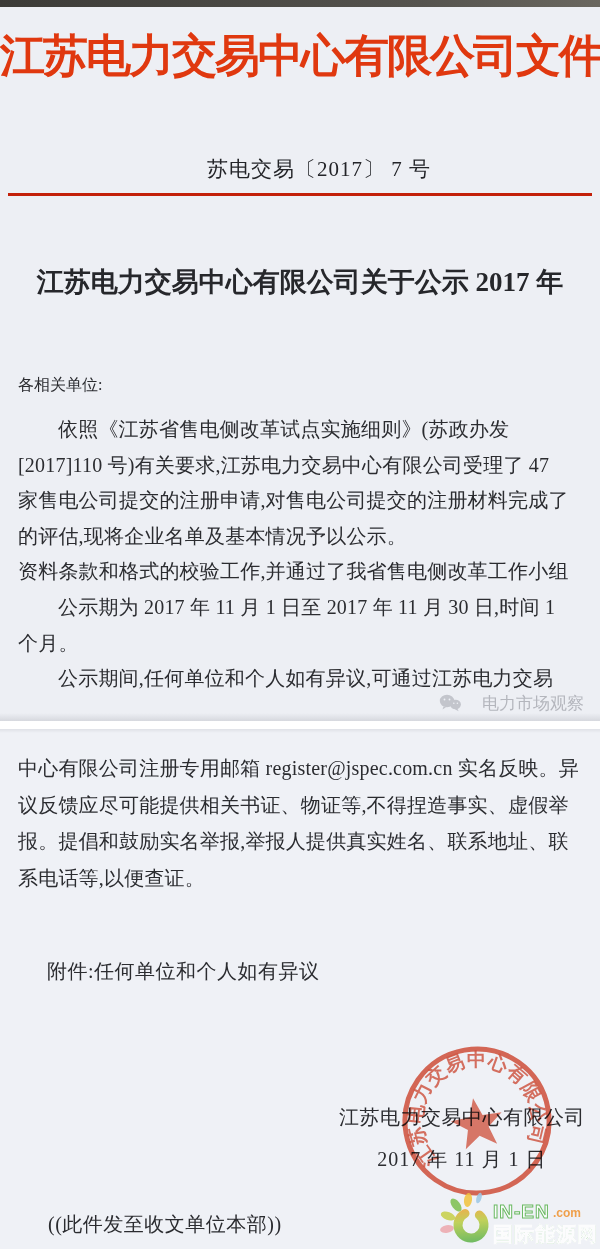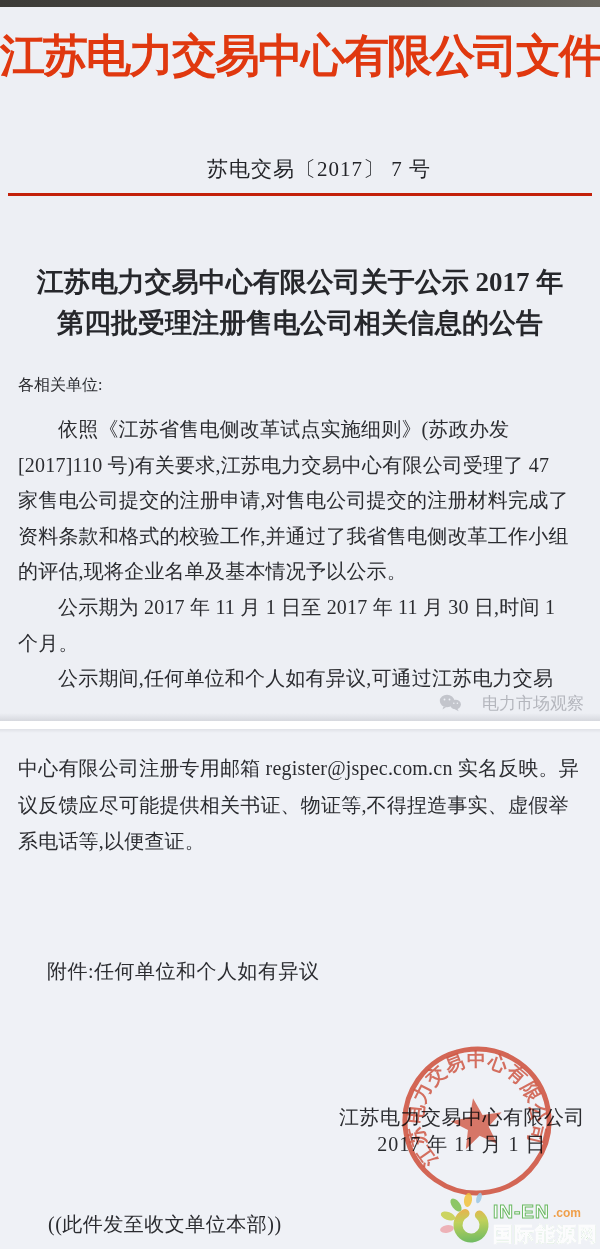--- a/index.html
+++ b/index.html
@@ -37,21 +37,21 @@
   .body-p2{top:750px;line-height:36.5px;}
 
   .watermark{
     top:692px;right:16px;height:22px;display:flex;align-items:center;gap:20px;
     color:#b4b6bd;font-size:17px;font-family:"Liberation Sans","DejaVu Sans",sans-serif;
   }
   .attachment{top:958px;left:47px;font-size:20px;letter-spacing:0.5px;}
 
   .sign-block{top:1104px;right:12px;width:252px;text-align:center;}
   .sign-org{font-size:20px;letter-spacing:0.5px;white-space:nowrap;}
-  .sign-date{font-size:20px;letter-spacing:1px;}
+  .sign-date{font-size:20px;margin-top:15px;letter-spacing:1px;}
 
   .seal{
     top:1041px;left:397px;width:160px;height:160px;
     transform:rotate(-10deg);mix-blend-mode:multiply;opacity:0.88;
   }
   .footer-note{top:1211px;left:48px;font-size:20px;letter-spacing:0.5px;color:#2b2c30;}
   .inen-logo{top:1191px;right:3px;width:160px;height:58px;}
 </style>
 </head>
 <body>
@@ -59,30 +59,29 @@
 <div id="page">
 
   <div class="abs top-scan-bar"></div>
 
   <div class="abs org-title">江苏电力交易中心有限公司文件</div>
   <div class="abs doc-number">苏电交易〔2017〕  7  号</div>
   <div class="abs red-rule"></div>
 
   <div class="abs doc-title">
     <div>江苏电力交易中心有限公司关于公示 2017 年</div>
-    <div>第四批受理注册售电公司相关信息的公告</div>
   </div>
 
   <div class="abs salutation">各相关单位:</div>
   <div class="abs bodyblock body-p1">
     <div class="line indent">依照《江苏省售电侧改革试点实施细则》(苏政办发</div>
     <div class="line">[2017]110 号)有关要求,江苏电力交易中心有限公司受理了 47</div>
     <div class="line">家售电公司提交的注册申请,对售电公司提交的注册材料完成了</div>
+    <div class="line">的评估,现将企业名单及基本情况予以公示。</div>
     <div class="line">资料条款和格式的校验工作,并通过了我省售电侧改革工作小组</div>
-    <div class="line">的评估,现将企业名单及基本情况予以公示。</div>
     <div class="line indent">公示期为 2017 年 11 月 1 日至 2017 年 11 月 30 日,时间 1</div>
     <div class="line">个月。</div>
     <div class="line indent">公示期间,任何单位和个人如有异议,可通过江苏电力交易</div>
   </div>
 
   <div class="abs watermark">
     <span style="display:inline-flex;">
       <svg width="24" height="20" viewBox="0 0 24 20">
         <ellipse cx="9" cy="8" rx="7.2" ry="6.2" fill="#c3c5cc"></ellipse>
         <circle cx="6.5" cy="6.5" r="0.9" fill="#eff1f6"></circle>
@@ -98,20 +97,21 @@
   </div>
 
   <div class="abs page1-bottom-shade"></div>
   <div class="abs page-gap"></div>
   <div class="abs page2"></div>
   <div class="abs page2-top-shade"></div>
 
   <div class="abs bodyblock body-p2">
     <div class="line">中心有限公司注册专用邮箱 register@jspec.com.cn 实名反映。异</div>
     <div class="line">议反馈应尽可能提供相关书证、物证等,不得捏造事实、虚假举</div>
+    <div class="line">报。提倡和鼓励实名举报,举报人提供真实姓名、联系地址、联</div>
     <div class="line">系电话等,以便查证。</div>
   </div>
 
   <div class="abs attachment">附件:任何单位和个人如有异议</div>
 
   <div class="abs sign-block">
     <div class="sign-org">江苏电力交易中心有限公司</div>
     <div class="sign-date">2017 年 11 月 1 日</div>
   </div>
 

